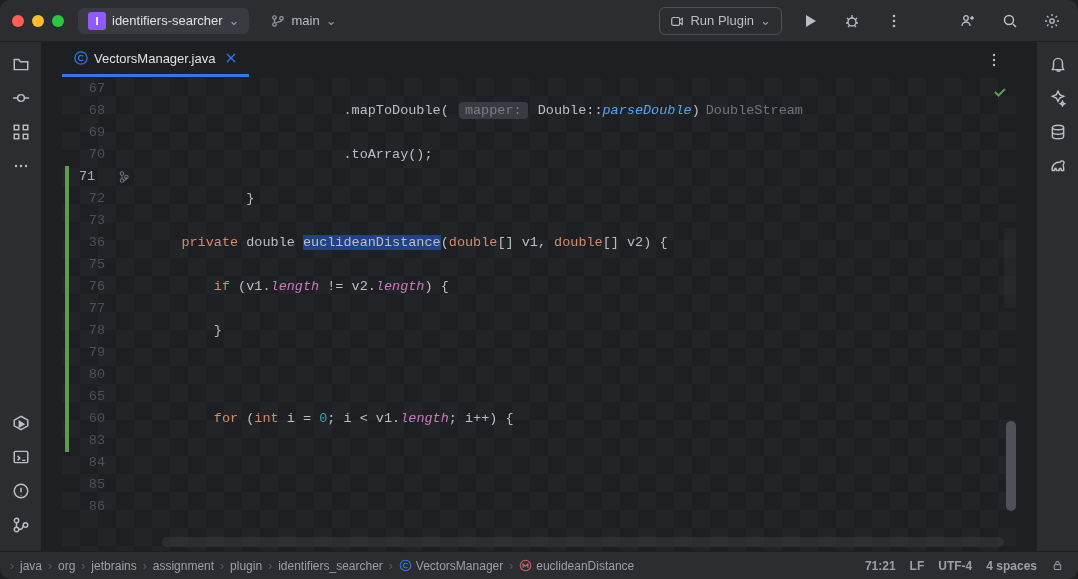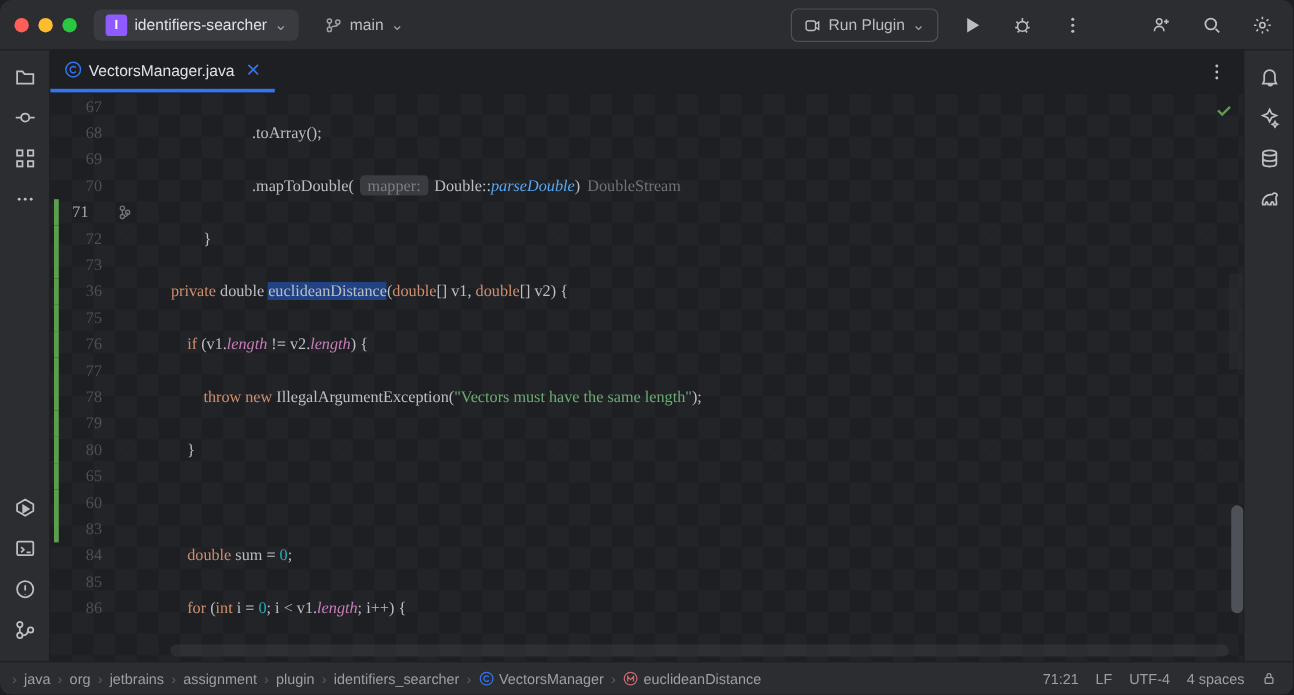--- a/index.html
+++ b/index.html
@@ -41,31 +41,31 @@
 }
 .proj-icon { width: 18px; height: 18px; background: #8f5aff; border-radius: 3px; display:flex; align-items:center; justify-content:center; font-size:11px; color:white; font-weight:600;}
 .proj-name { font-size: 13px; color: #dfe1e5; }
 .chev-down { color: #9aa0a6; }
 .branch-pill { display:flex; align-items:center; gap:6px; background:#2b2d30; padding:4px 8px; color:#bcbec4; border-radius:6px; height:26px;}
 .branch-icon { color:#9aa0a6; }
 .spacer { flex: 1; }
 .run-pill { display:flex; align-items:center; gap:6px; color:#bcbec4; padding:4px 10px; border:1px solid #4e5157; border-radius:6px; height:28px;}
 .run-icon { color:#5fb865; }
 .icon-btn { width:28px; height:28px; display:flex; align-items:center; justify-content:center; color:#bcbec4; border-radius:4px; cursor:pointer;}
-.body-row { flex:1; display:flex; min-height:0; }
+.body-row { flex:1; display:flex; min-height:0;gap:20px; }
 .left-bar { width:42px; background:#2b2d30; display:flex; flex-direction:column; align-items:center; padding-top:8px; gap:6px; border-right:1px solid #1e1f22;}
 .left-bar .spacer2 { flex:1; }
 .right-bar { width:42px; background:#2b2d30; display:flex; flex-direction:column; align-items:center; padding-top:8px; gap:6px; border-left:1px solid #1e1f22;}
 .editor-area { flex:1; display:flex; flex-direction:column; min-width:0; }
 .tabs { height:36px; background:#1e1f22; border-bottom:1px solid #1e1f22; display:flex; align-items:stretch; }
 .tab { display:flex; align-items:center; gap:6px; padding:0 12px; border-bottom:3px solid #3574f0; color:#dfe1e5; }
 .tab svg { color:#3574f0; }
 .tab-close { color:#7a7e85; margin-left:4px; }
 .tab-actions { margin-left:auto; display:flex; align-items:center; padding-right:8px; }
-.editor { flex:1; display:flex; min-height:0; position:relative; font-family:Liberation Serif, serif; font-size:13.5px; line-height:22px;
+.editor { flex:1; display:flex; min-height:0; position:relative; font-family:Liberation Mono, monospace; font-size:13.5px; line-height:22px;
   background-image:
     linear-gradient(45deg,#232428 25%,transparent 25%),
     linear-gradient(-45deg,#232428 25%,transparent 25%),
     linear-gradient(45deg,transparent 75%,#232428 75%),
     linear-gradient(-45deg,transparent 75%,#232428 75%);
   background-size:36px 36px;
   background-position:0 0,0 18px,18px -18px,-18px 0;
   background-color:#1e1f22;
 }
 .gutter { display:flex; }
@@ -91,21 +91,21 @@
 .ex { color:#bcbec4; }
 .analysis { position:absolute; top:6px; right:8px; color:#5b9e4d; }
 .mini-scroll { position:absolute; right:0; top:150px; width:12px; height:80px; background:#2b2d3080; border-radius:2px;}
 .hscroll { position:absolute; left:100px; right:12px; bottom:4px; height:10px; background:#393b4080; border-radius:5px;}
 .thumb-v { position:absolute; right:0; bottom:40px; width:10px; height:90px; background:#4e5157; border-radius:5px;}
 .breadcrumbs { height:28px; background:#2b2d30; border-top:1px solid #1e1f22; display:flex; align-items:center; padding:0 8px; font-size:12px; color:#9aa0a6; gap:4px; overflow:hidden;}
 .crumb { display:flex; align-items:center; gap:4px; white-space:nowrap;}
 .crumb .sep { color:#5a5e66; margin:0 2px;}
 .crumb .ico-c { color:#3574f0; }
 .crumb .ico-m { color:#d0666f; }
-.status { display:flex; align-items:center; gap:14px; margin-left:auto; color:#9aa0a6; font-size:12px; padding-right:6px;}
+.status { display:flex; align-items:center; gap:14px; margin-left:auto; color:#9aa0a6; font-size:12px; padding-right:6px;font-weight:bold;}
 .lock {color:#9aa0a6;}
 svg { display:block; }
 </style>
 </head>
 <body>
 
 <div class="window">
   <div class="titlebar">
     <div class="traffic">
       <div class="dot red"></div>
@@ -358,29 +358,27 @@
               <div class="ln"></div>
               <div class="ln"></div>
               <div class="ln"></div>
               <div class="ln"></div>
               <div class="ln"></div>
               <div class="ln"></div>
               <div class="ln"></div>
             </div>
         </div>
         <div class="code">
+<div class="row">                        <span class="mname">.mapToDouble(</span> <span class="hint">mapper:</span><span class="type"> Double::</span><span class="fn" style="font-style:italic">parseDouble</span><span>)</span><span class="hint2">DoubleStream</span></div>
 <div class="row">                        <span>.toArray();</span></div>
-<div class="row">                        <span class="mname">.mapToDouble(</span> <span class="hint">mapper:</span><span class="type"> Double::</span><span class="fn" style="font-style:italic">parseDouble</span><span>)</span><span class="hint2">DoubleStream</span></div>
 <div class="row">            <span>}</span></div>
 <div class="row">    <span class="kw">private</span><span> double </span><span class="sel">euclideanDistance</span><span>(</span><span class="kw">double</span><span>[] v1, </span><span class="kw">double</span><span>[] v2) {</span></div>
 <div class="row">        <span class="kw">if</span><span> (v1.</span><span class="prop">length</span><span> != v2.</span><span class="prop">length</span><span>) {</span></div>
-<div class="row">            <span class="kw">throw new</span><span class="ex"> IllegalArgumentException(</span><span class="str">"Vectors must have the same length"</span><span>);</span></div>
 <div class="row">        <span>}</span></div>
 <div class="row"></div>
-<div class="row">        <span class="kw">double</span><span> sum = </span><span class="num">0</span><span>;</span></div>
 <div class="row">        <span class="kw">for</span><span> (</span><span class="kw">int</span><span> i = </span><span class="num">0</span><span>; i &lt; v1.</span><span class="prop">length</span><span>; i++) {</span></div>
 
 
 
 
 
 
 
 
 

